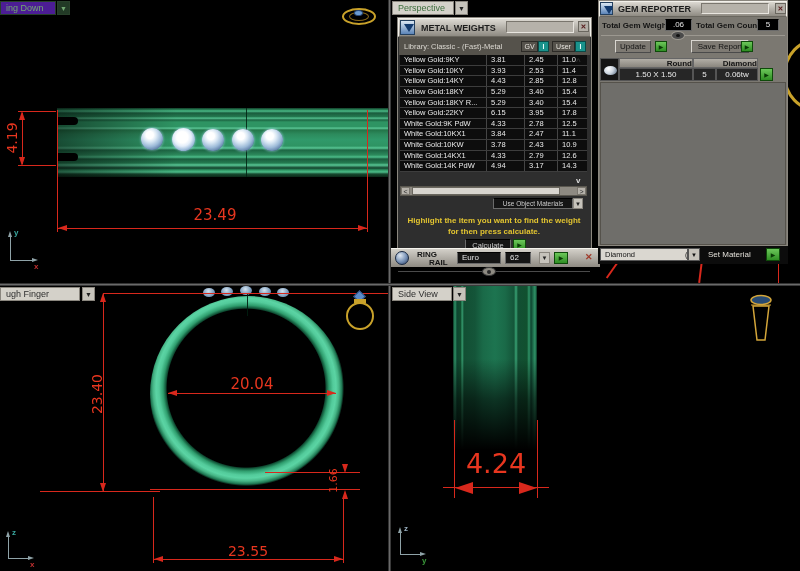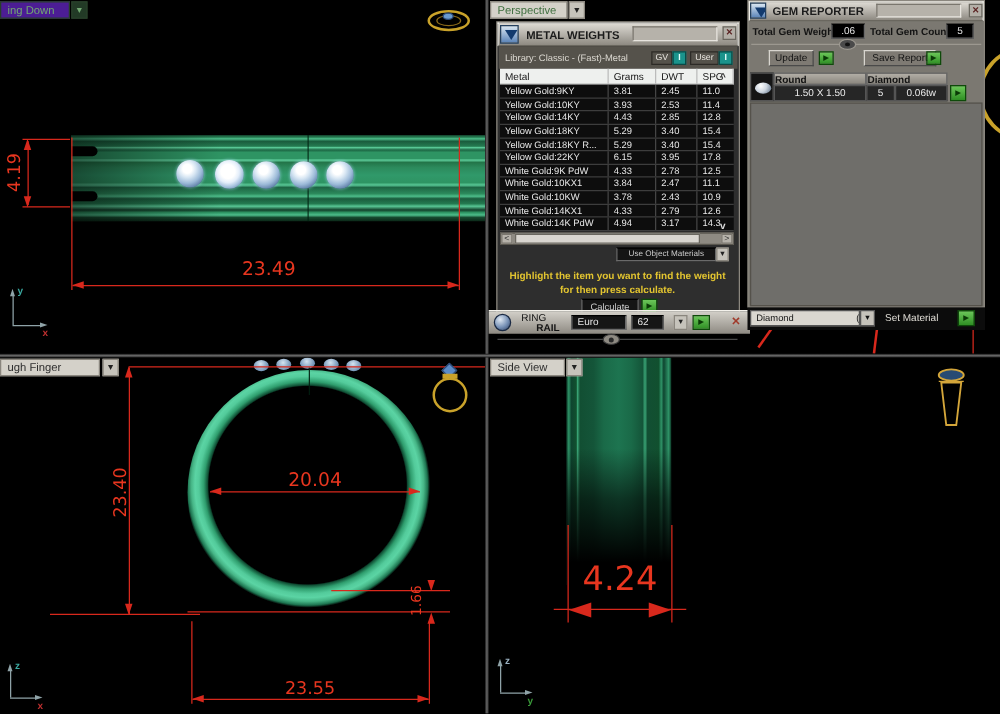--- a/index.html
+++ b/index.html
@@ -71,21 +71,21 @@
            font-size:7px;line-height:9px;text-align:center;}
 
   .yellowtxt{position:absolute;color:#e2c430;font-weight:bold;font-size:8px;text-align:center;width:190px;}
 
   .scrollbtn{position:absolute;background:#b6b2aa;border:1px solid #7a766e;color:#2c2c2c;
              font-size:7px;line-height:8px;text-align:center;}
 
   .gr-label{position:absolute;color:#141414;font-size:8px;font-weight:bold;white-space:nowrap;}
   .gr-cell{position:absolute;background:#262626;border:1px solid #555;color:#e9e9e9;font-size:8px;text-align:center;}
   .gr-hcell{position:absolute;background:linear-gradient(#b2aea6,#8a867e);border:1px solid #666;
-            color:#141414;font-size:8px;text-align:left;font-weight:bold;}
+            color:#141414;font-size:8px;text-align:right;font-weight:bold;}
   .btnlabel{position:absolute;background:#7e7a73;border:1px solid #d8d5cf;border-right-color:#4a4a4a;border-bottom-color:#4a4a4a;
             color:#141414;font-size:8px;text-align:center;}
 
   .dropdown{position:absolute;background:#dad7d0;border:1px solid #555;color:#141414;white-space:nowrap;overflow:hidden;}
   .dropbtn{position:absolute;background:#c6c3bb;border:1px solid #555;color:#111;text-align:center;}
 </style>
 </head>
 <body>
 
 <div id="screen">
@@ -161,26 +161,20 @@
 
     <div class="abs" style="left:1px;top:19px;width:191px;height:18px;background:#55524b;">
       <div class="abs" style="left:5px;top:5px;font-size:7.5px;color:#dcd9d2;">Library: Classic - (Fast)-Metal</div>
       <div class="graybtn" style="left:122px;top:4px;width:17px;height:11px;line-height:10px;">GV</div>
       <div class="tealtog" style="left:139px;top:4px;width:11px;height:11px;line-height:10px;">I</div>
       <div class="graybtn" style="left:153px;top:4px;width:23px;height:11px;line-height:10px;">User</div>
       <div class="tealtog" style="left:176px;top:4px;width:11px;height:11px;line-height:10px;">I</div>
     </div>
 
     <div class="abs" style="left:2px;top:37px;width:187px;">
-      <div class="mw-head">
-        <div class="hc c0">Metal</div>
-        <div class="hc c1">Grams</div>
-        <div class="hc c2">DWT</div>
-        <div class="hc c3">SPG</div>
-      </div>
       <div class="mw-rows">
           <div class="mw-row">
             <div class="mw-cell c0">Yellow Gold:9KY</div>
             <div class="mw-cell c1">3.81</div>
             <div class="mw-cell c2">2.45</div>
             <div class="mw-cell c3">11.0</div>
           </div>
           <div class="mw-row">
             <div class="mw-cell c0">Yellow Gold:10KY</div>
             <div class="mw-cell c1">3.93</div>
@@ -257,21 +251,21 @@
 
     <div class="yellowtxt" style="left:1px;top:198px;text-align:center;">Highlight the item you want to find the weight</div>
     <div class="yellowtxt" style="left:1px;top:209px;">for then press calculate.</div>
 
     <div class="darkbox" style="left:67px;top:221px;width:46px;height:12px;font-size:7.5px;line-height:11px;color:#ccc;">Calculate</div>
     <div class="play" style="left:115px;top:221px;width:13px;height:12px;line-height:11px;"><span>▶</span></div>
   </div>
 
   <div class="abs" style="left:390px;top:248px;width:210px;height:19px;background:linear-gradient(#d3d0c9,#8e8a82);border-top:1px solid #f4f2ec;">
     <div class="abs" style="left:5px;top:2px;width:14px;height:14px;border-radius:50%;background:radial-gradient(circle at 35% 30%,#dfe8f2,#7690b5 55%,#2a3a5c);border:1px solid #1a2a44;"></div>
-    <div class="abs" style="left:27px;top:1px;font-size:8px;font-weight:normal;color:#141414;">RING</div>
+    <div class="abs" style="left:27px;top:1px;font-size:8px;font-weight:bold;color:#141414;">RING</div>
     <div class="abs" style="left:39px;top:9px;font-size:8px;font-weight:bold;color:#141414;">RAIL</div>
     <div class="darkbox" style="left:67px;top:3px;width:44px;height:12px;font-size:8px;line-height:10px;text-align:left;padding-left:4px;">Euro</div>
     <div class="darkbox" style="left:115px;top:3px;width:26px;height:12px;font-size:8px;line-height:10px;text-align:left;padding-left:4px;">62</div>
     <div class="vpdrop" style="left:149px;top:3px;width:11px;height:12px;font-size:6px;line-height:11px;">▼</div>
     <div class="play" style="left:164px;top:3px;width:14px;height:12px;line-height:11px;"><span>▶</span></div>
     <div class="abs" style="left:195px;top:3px;font-size:9px;font-weight:bold;color:#a03a2a;">✕</div>
   </div>
   <div class="abs" style="left:398px;top:271px;width:192px;height:1px;background:#4a4a4a;"></div>
   <div class="abs" style="left:482px;top:267px;width:14px;height:9px;border-radius:50%;background:#8e8a82;border:1px solid #3a3a3a;">
     <div class="abs" style="left:4px;top:2px;width:4px;height:4px;border-radius:50%;background:#2a2a2a;"></div>

